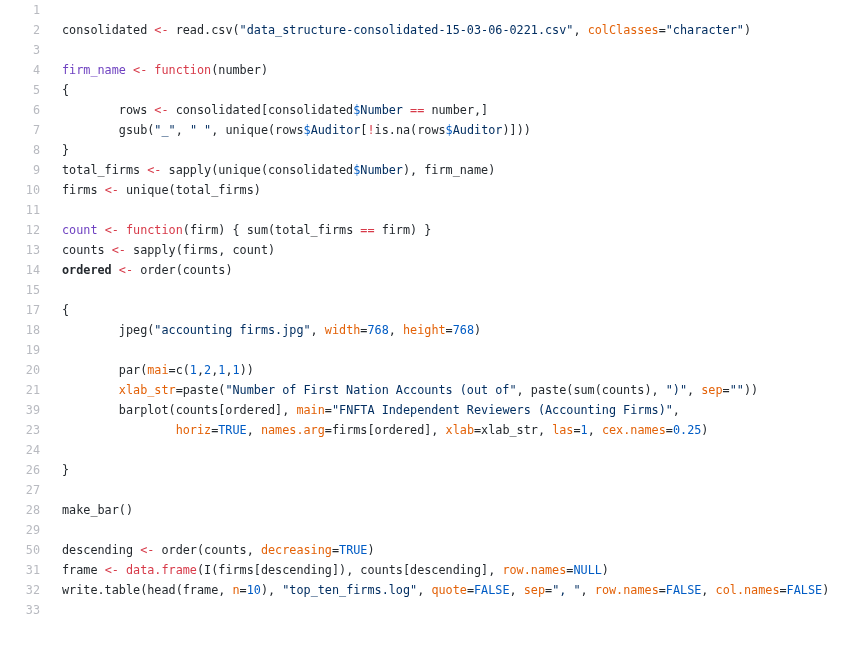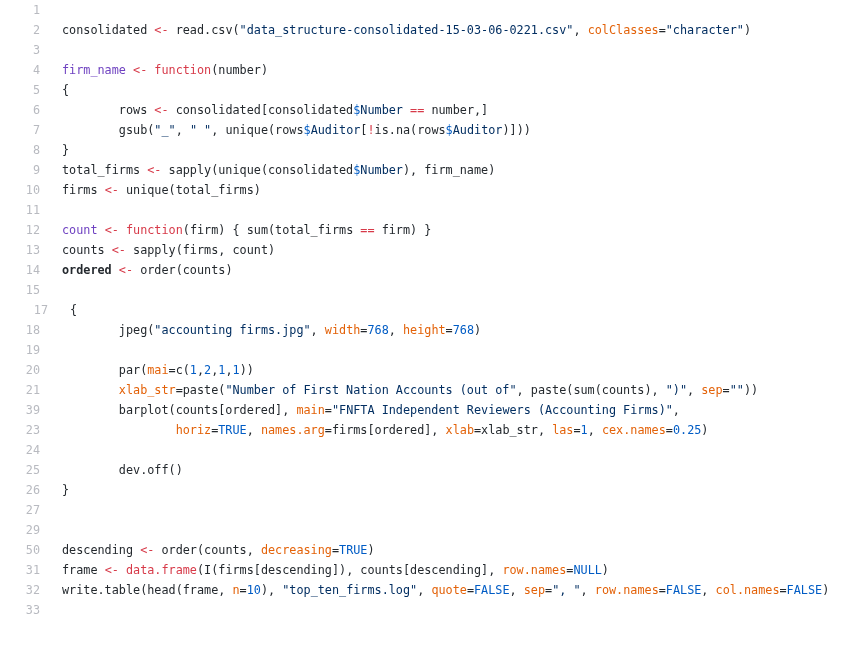--- a/index.html
+++ b/index.html
@@ -93,21 +93,21 @@
     </div>
     <div class="line">
       <span class="gutter" style="color: rgb(184, 186, 192);">14</span>
       <span class="code"><span style="color: rgb(36, 41, 46); font-weight: bold;">ordered </span><span style="color: rgb(215, 58, 73);">&lt;-</span><span style="color: rgb(36, 41, 46);"> order(counts)</span></span>
     </div>
     <div class="line">
       <span class="gutter" style="color: rgb(184, 186, 192);">15</span>
       <span class="code"></span>
     </div>
     <div class="line">
-      <span class="gutter" style="color: rgb(184, 186, 192); padding-left: 8px;">17</span>
+      <span class="gutter" style="color: rgb(184, 186, 192);">17</span>
       <span class="code"><span style="color: rgb(36, 41, 46);">{</span></span>
     </div>
     <div class="line">
       <span class="gutter" style="color: rgb(184, 186, 192);">18</span>
       <span class="code"><span style="color: rgb(36, 41, 46);">        jpeg(</span><span style="color: rgb(3, 47, 98);">"accounting firms.jpg"</span><span style="color: rgb(36, 41, 46);">, </span><span style="color: rgb(227, 98, 9);">width</span><span style="color: rgb(36, 41, 46);">=</span><span style="color: rgb(0, 92, 197);">768</span><span style="color: rgb(36, 41, 46);">, </span><span style="color: rgb(227, 98, 9);">height</span><span style="color: rgb(36, 41, 46);">=</span><span style="color: rgb(0, 92, 197);">768</span><span style="color: rgb(36, 41, 46);">)</span></span>
     </div>
     <div class="line">
       <span class="gutter" style="color: rgb(184, 186, 192);">19</span>
       <span class="code"></span>
     </div>
@@ -125,30 +125,30 @@
     </div>
     <div class="line">
       <span class="gutter" style="color: rgb(184, 186, 192);">23</span>
       <span class="code"><span style="color: rgb(36, 41, 46);">                </span><span style="color: rgb(227, 98, 9);">horiz</span><span style="color: rgb(36, 41, 46);">=</span><span style="color: rgb(0, 92, 197);">TRUE</span><span style="color: rgb(36, 41, 46);">, </span><span style="color: rgb(227, 98, 9);">names.arg</span><span style="color: rgb(36, 41, 46);">=firms[ordered], </span><span style="color: rgb(227, 98, 9);">xlab</span><span style="color: rgb(36, 41, 46);">=xlab_str, </span><span style="color: rgb(227, 98, 9);">las</span><span style="color: rgb(36, 41, 46);">=</span><span style="color: rgb(0, 92, 197);">1</span><span style="color: rgb(36, 41, 46);">, </span><span style="color: rgb(227, 98, 9);">cex.names</span><span style="color: rgb(36, 41, 46);">=</span><span style="color: rgb(0, 92, 197);">0.25</span><span style="color: rgb(36, 41, 46);">)</span></span>
     </div>
     <div class="line">
       <span class="gutter" style="color: rgb(184, 186, 192);">24</span>
       <span class="code"></span>
     </div>
     <div class="line">
-      <span class="gutter" style="color: rgb(184, 186, 192);">25</span>
-      <span class="code"><span style="color: rgb(36, 41, 46);">        dev.off()</span></span>
-    </div>
-    <div class="line">
       <span class="gutter" style="color: rgb(184, 186, 192);">26</span>
       <span class="code"><span style="color: rgb(36, 41, 46);">}</span></span>
     </div>
     <div class="line">
       <span class="gutter" style="color: rgb(184, 186, 192);">27</span>
       <span class="code"></span>
+    </div>
+    <div class="line">
+      <span class="gutter" style="color: rgb(184, 186, 192);">28</span>
+      <span class="code"><span style="color: rgb(36, 41, 46);">make_bar()</span></span>
     </div>
     <div class="line">
       <span class="gutter" style="color: rgb(184, 186, 192);">29</span>
       <span class="code"></span>
     </div>
     <div class="line">
       <span class="gutter" style="color: rgb(184, 186, 192);">50</span>
       <span class="code"><span style="color: rgb(36, 41, 46);">descending </span><span style="color: rgb(215, 58, 73);">&lt;-</span><span style="color: rgb(36, 41, 46);"> order(counts, </span><span style="color: rgb(227, 98, 9);">decreasing</span><span style="color: rgb(36, 41, 46);">=</span><span style="color: rgb(0, 92, 197);">TRUE</span><span style="color: rgb(36, 41, 46);">)</span></span>
     </div>
     <div class="line">

